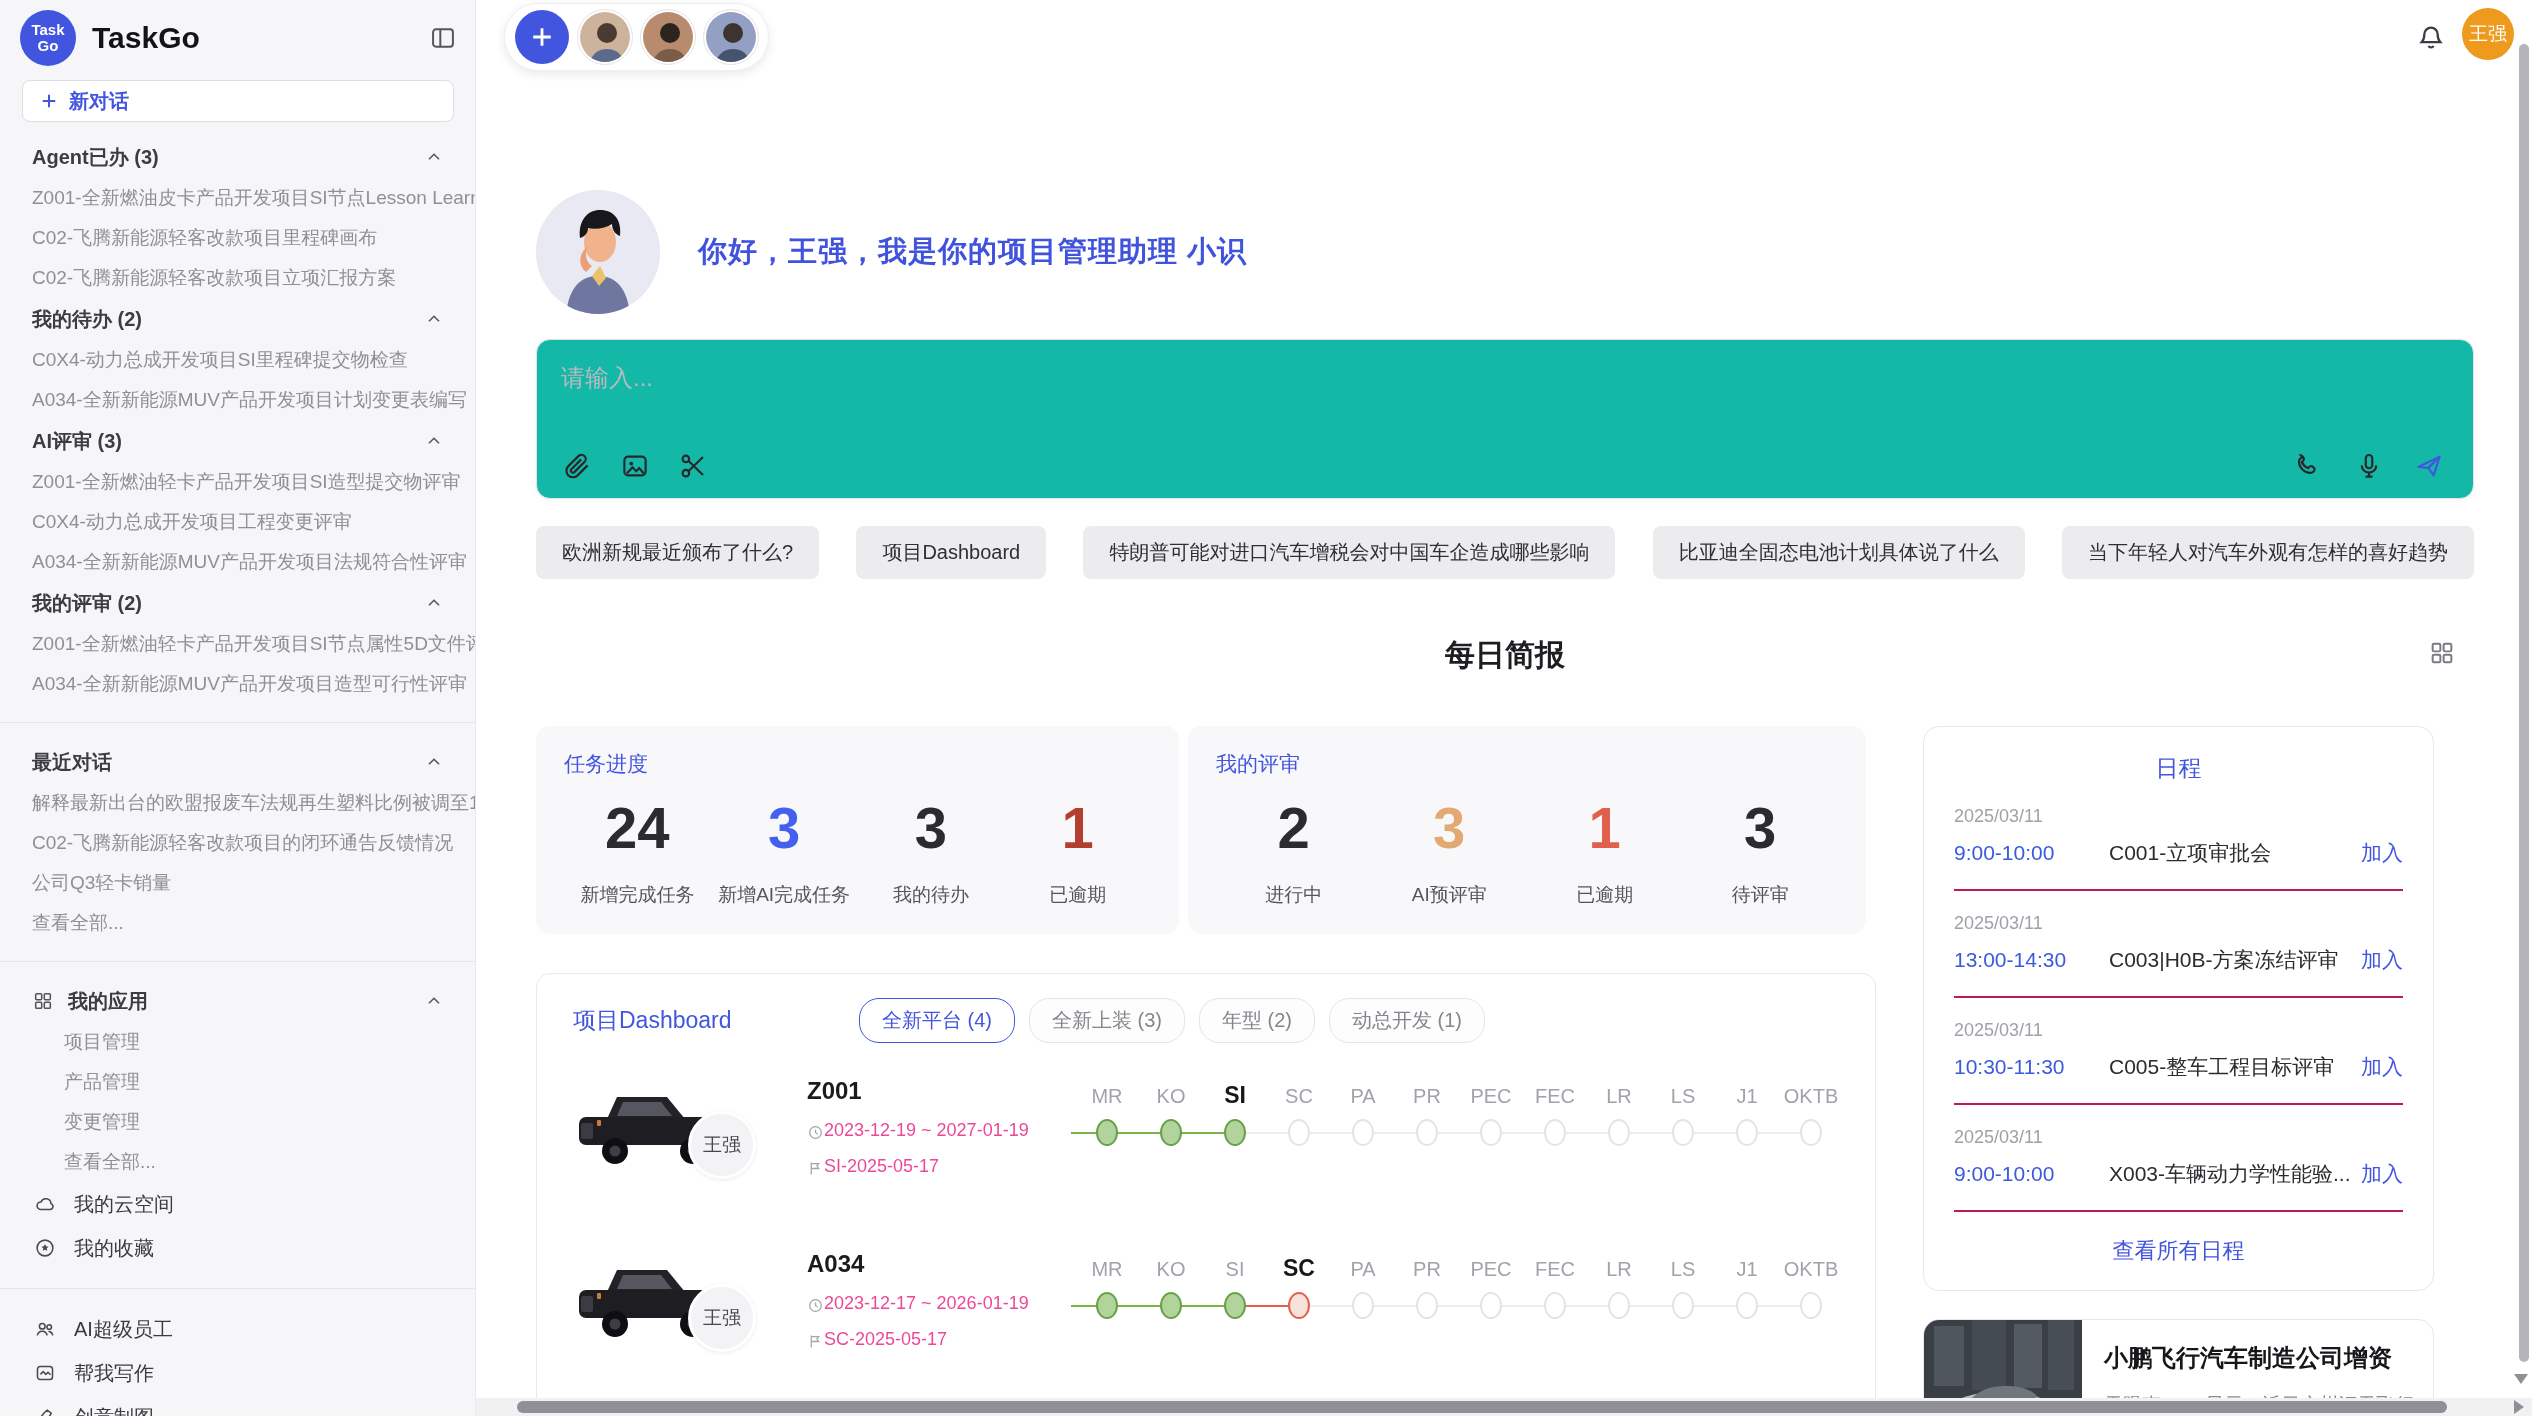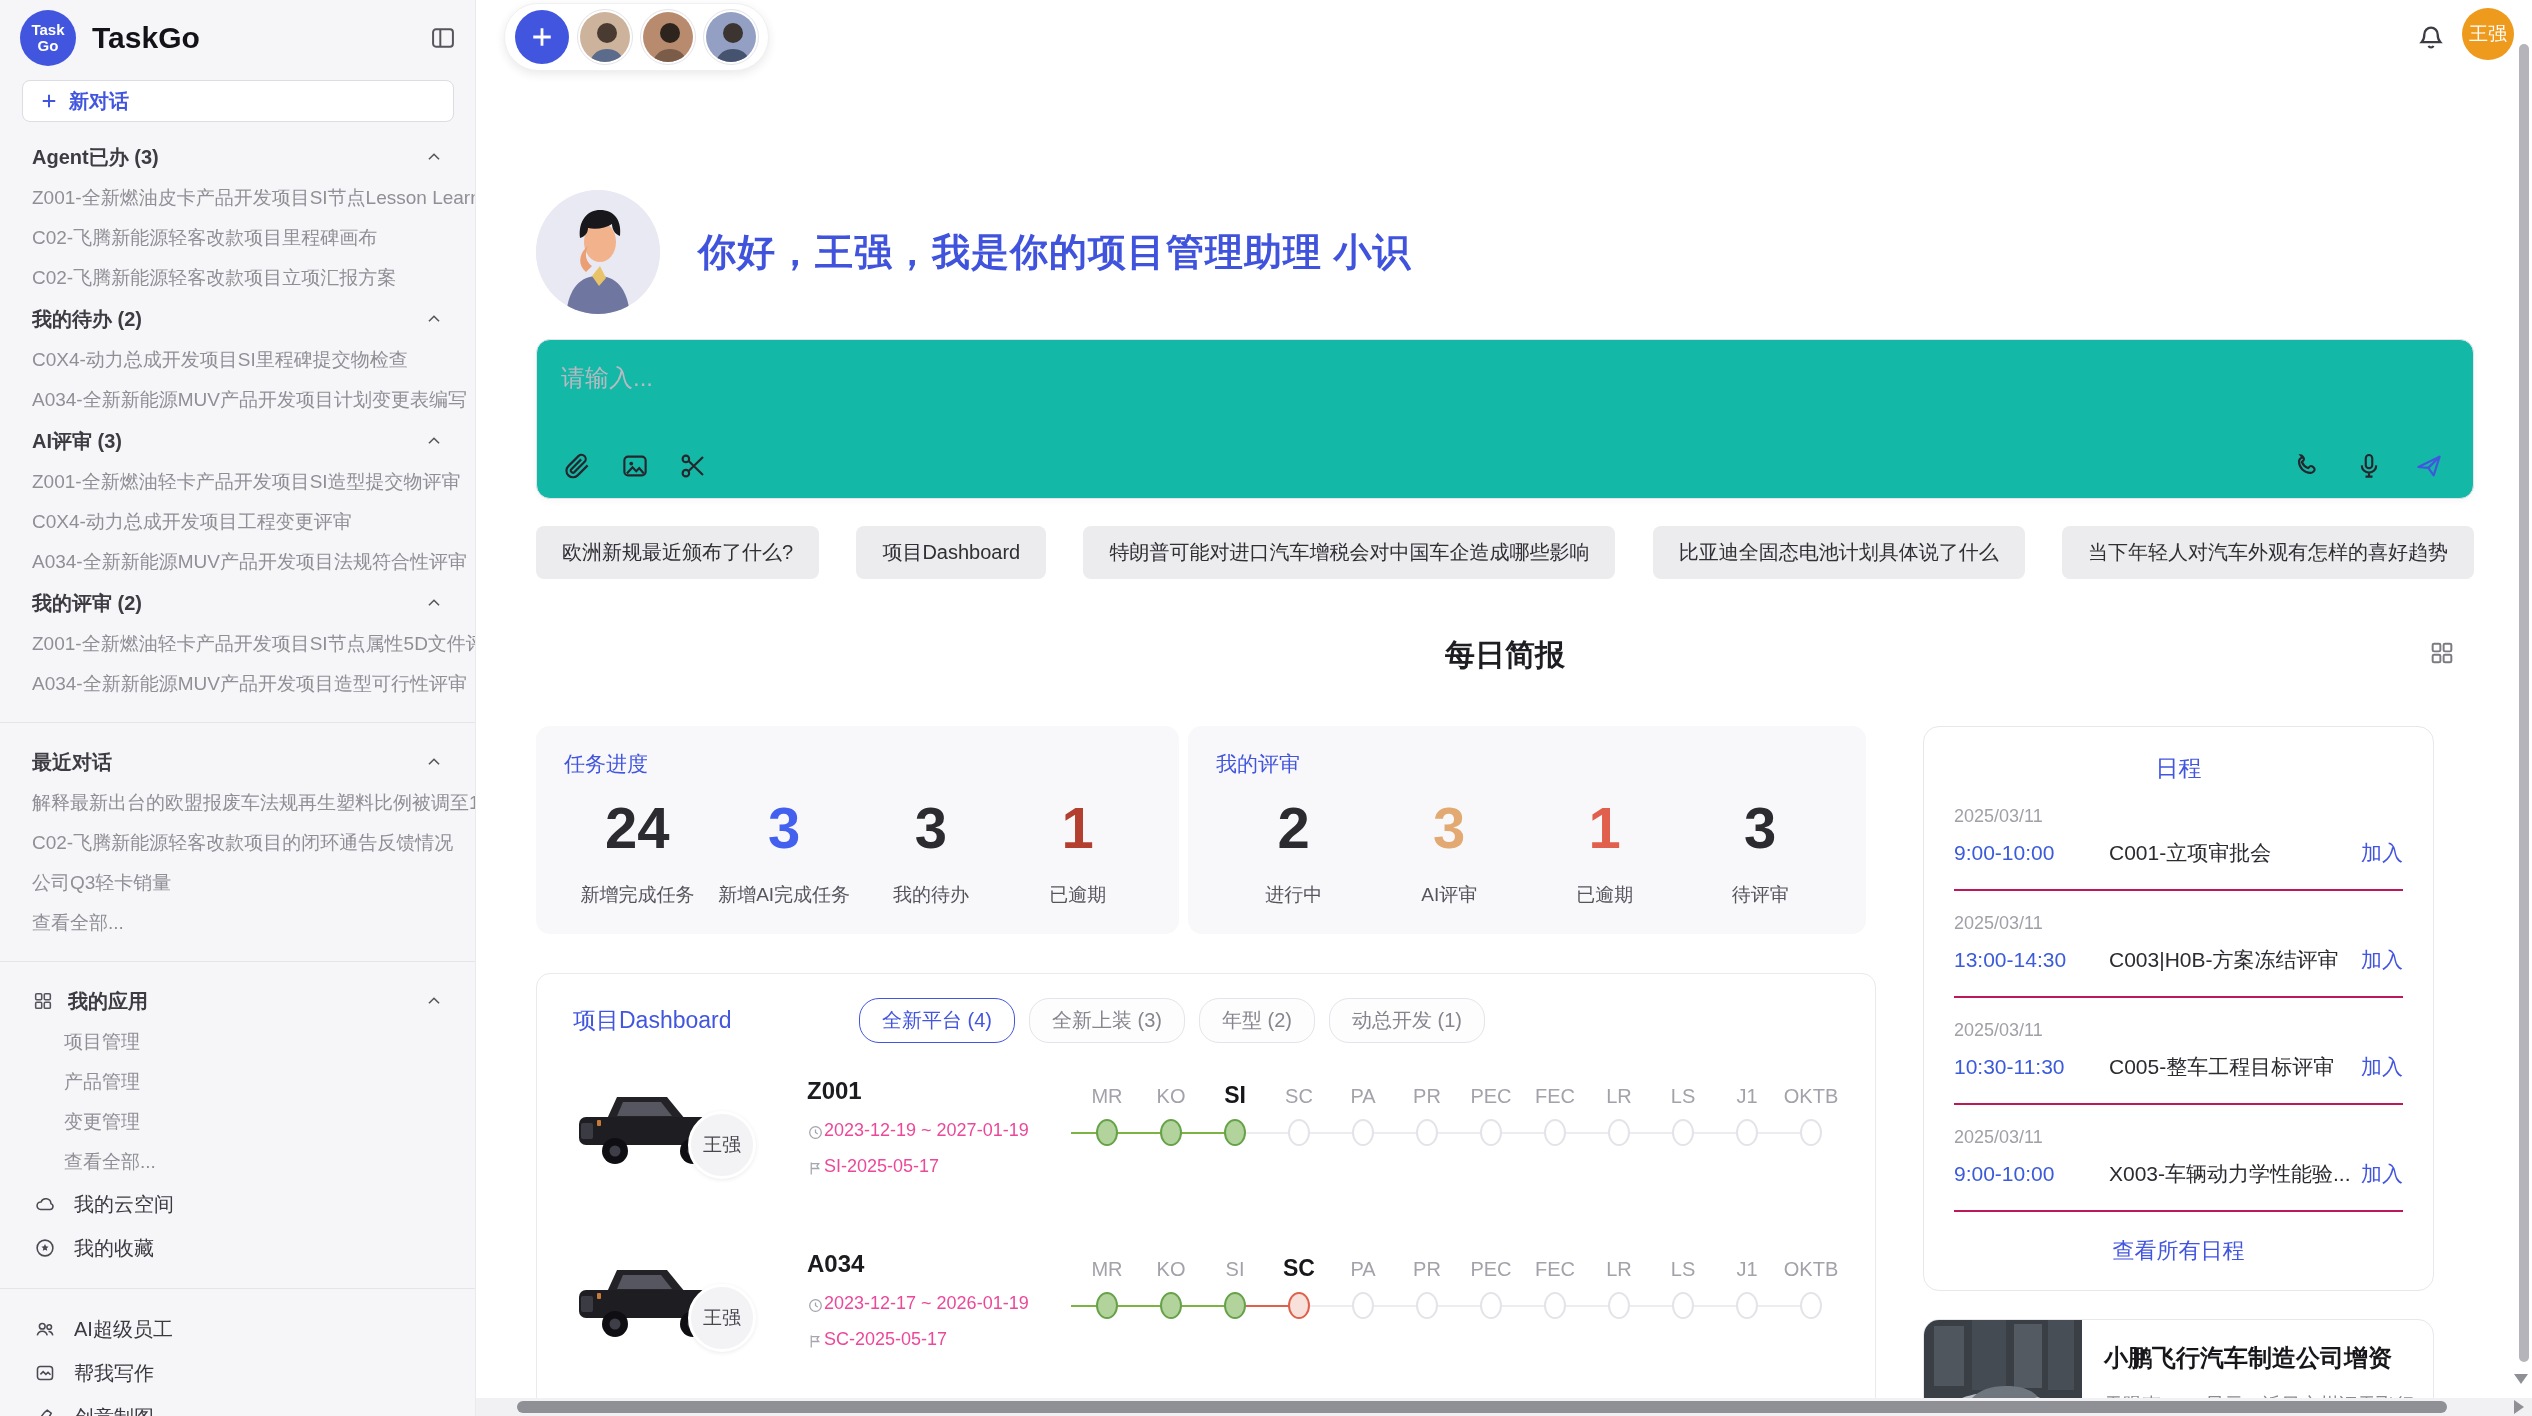--- a/index.html
+++ b/index.html
@@ -46,21 +46,21 @@
     border:2px solid #fff; outline:1px solid #e3e3ea; cursor:pointer; }
   .tb-avatar svg { display:block; }
   .bell { position:absolute; left:1938px; top:18px; width:34px; height:34px; color:#3c3c44; cursor:pointer; }
   .user-avatar { position:absolute; left:1986px; top:8px; width:52px; height:52px; border-radius:50%;
     background:#ee9a1d; color:#fff; font-size:19px; display:flex; align-items:center;
     justify-content:center; cursor:pointer; }
 
   .content { position:absolute; left:60px; top:0; width:1938px; }
   .greeting { margin-top:190px; display:flex; align-items:center; gap:38px; }
   .greet-avatar { width:124px; height:124px; border-radius:50%; background:#e9e9f4; overflow:hidden; flex:none; }
-  .greet-title { font-size:38px; font-weight:700; color:#4053dd; letter-spacing:1px; }
+  .greet-title { font-size:29px; font-weight:700; color:#4053dd; letter-spacing:1px; }
 
   .input-card { margin-top:25px; height:160px; border:1px solid #e3e3e9; border-radius:14px;
     background:#14b8a6; position:relative; box-shadow:0 2px 6px rgba(40,40,60,.04); }
   .input-card input { position:absolute; left:24px; top:18px; width:1600px; height:40px;
     border:none; outline:none; font-size:24px; color:#33333a; background:transparent;
     font-family:inherit; }
   .input-card input::placeholder { color:#b9b9c1; }
   .in-icons-left { position:absolute; left:24px; bottom:16px; display:flex; gap:26px; }
   .in-icons-right { position:absolute; right:28px; bottom:16px; display:flex; gap:28px; }
   .in-ic { width:32px; height:32px; color:#26262c; cursor:pointer; }
@@ -445,21 +445,21 @@
               </div>
               <div class="stat-card c2">
                 <div class="stat-title">我的评审</div>
                 <div class="stat-grid">
                   <div class="stat-cell">
                     <div class="stat-val" style="color: rgb(43, 43, 48);">2</div>
                     <div class="stat-lbl">进行中</div>
                   </div>
                   <div class="stat-cell">
                     <div class="stat-val" style="color: rgb(226, 170, 114);">3</div>
-                    <div class="stat-lbl">AI评审</div>
+                    <div class="stat-lbl">AI预评审</div>
                   </div>
                   <div class="stat-cell">
                     <div class="stat-val" style="color: rgb(224, 96, 77);">1</div>
                     <div class="stat-lbl">已逾期</div>
                   </div>
                   <div class="stat-cell">
                     <div class="stat-val" style="color: rgb(43, 43, 48);">3</div>
                     <div class="stat-lbl">待评审</div>
                   </div>
                 </div>

